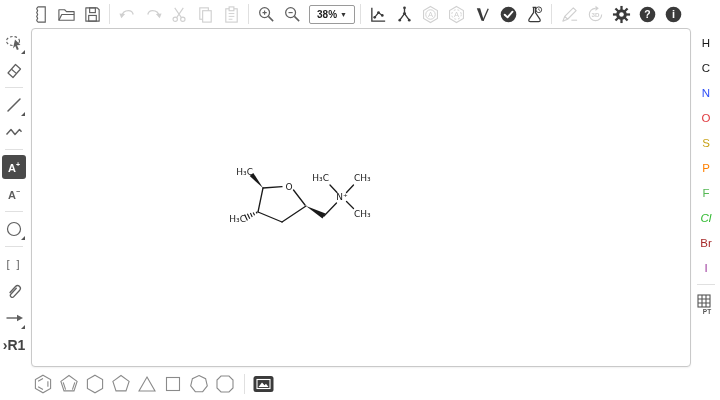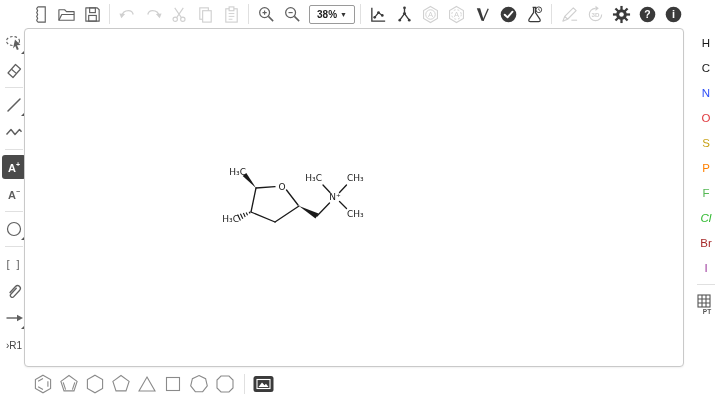--- a/index.html
+++ b/index.html
@@ -28,40 +28,40 @@
     display:flex; flex-direction:column; align-items:center; padding-top:3px; gap:3px; }
   .lbtn { width:24px; height:24px; border-radius:3px; display:flex; position:relative;
     align-items:center; justify-content:center; color:#5f5f5f; cursor:pointer; background:#fff; }
   .lbtn.sel { background:#4a4a4a; color:#fff; }
   .fly::after { content:""; position:absolute; right:1px; bottom:1px;
     border-left:4px solid transparent; border-bottom:4px solid #555; }
   .hdiv { width:18px; height:1px; background:#e0e0e0; margin:2px 0; }
   .txtbtn { font-size:10px; font-weight:600; }
   .charge { font-size:11px; font-weight:600; line-height:1; }
   .charge sup { font-size:7px; }
-  .rg { font-size:10px; font-weight:400; color:#444; letter-spacing:0; }
+  .rg { font-size:14px; font-weight:700; color:#444; letter-spacing:0; }
 
   
   .right-bar { position:absolute; left:692px; top:28px; width:28px; height:360px;
     display:flex; flex-direction:column; align-items:center; padding-top:2px; }
   .ebtn { width:24px; height:25px; display:flex; align-items:center; justify-content:center;
     font-size:11.5px; font-weight:500; cursor:pointer; border-radius:3px; }
   .pt-btn { width:24px; height:26px; margin-top:4px; display:flex; align-items:center;
     justify-content:center; color:#555; cursor:pointer; }
 
   
   .bottom-bar { position:absolute; left:28px; top:368px; width:692px; height:32px;
     display:flex; align-items:center; padding-left:2px; }
   .rbtn { width:26px; height:26px; display:flex; align-items:center; justify-content:center;
     color:#8a8a8a; cursor:pointer; border-radius:3px; }
   .lib-btn { width:24px; height:24px; display:flex; align-items:center; justify-content:center;
     cursor:pointer; }
 
   
-  .canvas { position:absolute; left:24px; top:28px; width:660px; height:339px;
+  .canvas { position:absolute; left:31px; top:28px; width:660px; height:339px;
     background:#fff; border:1px solid #c9c9c9; border-radius:4px;
     box-shadow:0 1px 2px rgba(0,0,0,0.06); }
   .mol { position:absolute; left:184px; top:127px; }
   .mol text { font-family:"DejaVu Sans", sans-serif; font-size:9px; fill:#1a1a1a; }
 </style>
 </head>
 <body>
 
 <div class="stage">
 

